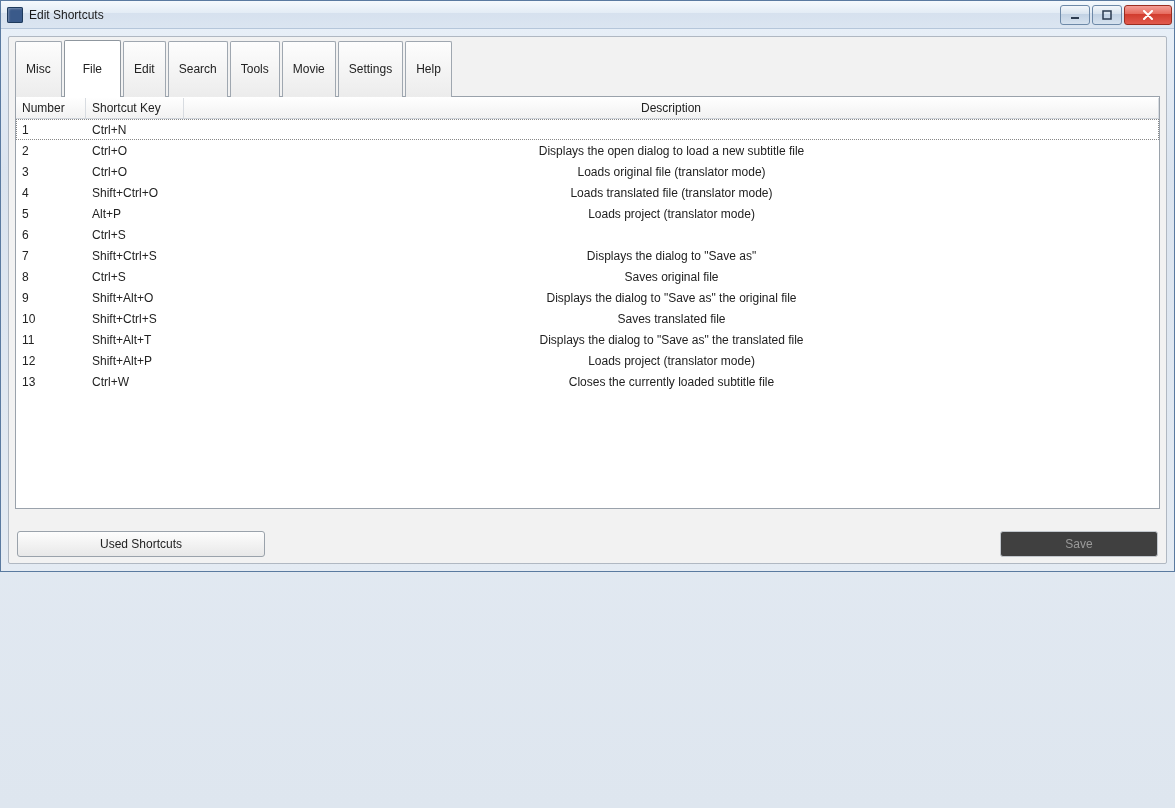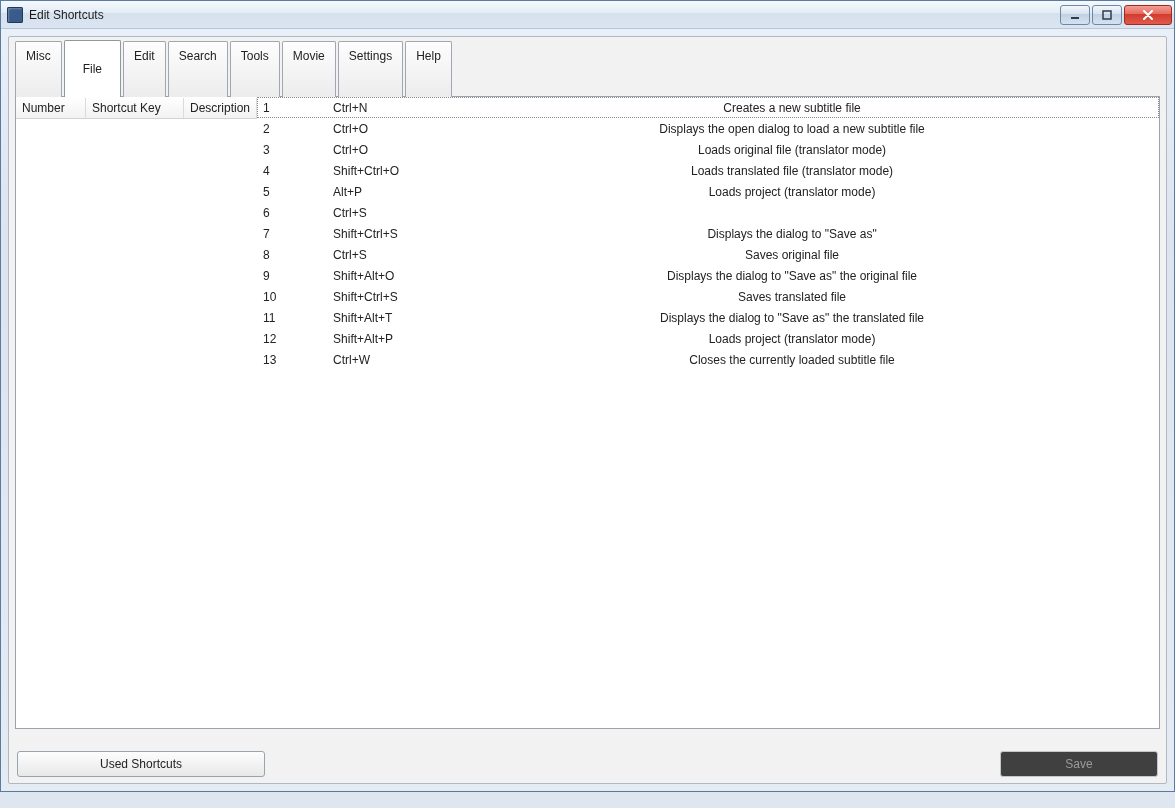--- a/index.html
+++ b/index.html
@@ -5,21 +5,21 @@
   * { box-sizing: border-box; }
   html, body {
     margin: 0; padding: 0;
     width: 1175px; height: 808px;
     font-family: "Segoe UI", Tahoma, sans-serif;
     font-size: 12px;
     background: linear-gradient(180deg, #e8eef6 0%, #dee6ef 100%);
     overflow: hidden;
   }
   .window {
-    width: 1175px; height: 792px;
+    width: 1175px; height: 572px;
     border: 1px solid #5a7aa0;
     display: flex;
     flex-direction: column;
     background: linear-gradient(180deg, #eaf1f9 0%, #dbe4ef 30%, #e4ebf3 100%);
   }
   .titlebar {
     height: 28px;
     display: flex;
     align-items: center;
     padding: 0 2px 0 6px;
@@ -66,21 +66,21 @@
     border-radius: 2px;
     padding: 4px 6px 6px 6px;
   }
   .tabs {
     display: flex;
     gap: 2px;
     position: relative;
     z-index: 2;
   }
   .tab {
-    padding: 7px 10px;
+    padding: 20px 10px;
     border: 1px solid #9fa7b0;
     border-bottom: none;
     background: linear-gradient(180deg, #fdfdfd 0%, #ececec 100%);
     border-radius: 2px 2px 0 0;
     cursor: pointer;
     color: #222;
     font-size: 12px;
     position: relative;
   }
   .tab.active {
@@ -97,21 +97,21 @@
     height: 2px;
     background: #ffffff;
   }
   .grid-wrap {
     flex: 1;
     border: 1px solid #9aa2ab;
     background: #ffffff;
     margin-top: -1px;
     overflow: hidden;
     display: flex;
-    flex-direction: row;
+    flex-direction: column;
   }
   .grid-header {
     display: flex;
     background: linear-gradient(180deg, #ffffff 0%, #f2f2f2 100%);
     border-bottom: 1px solid #cfd4da;
     height: 22px;
     align-items: center;
     font-size: 12px;
     color: #222;
   }
@@ -213,21 +213,20 @@
     <div class="grid-wrap">
       <div class="grid-header">
         <div class="hcell col-num">Number</div>
         <div class="hcell col-key">Shortcut Key</div>
         <div class="hcell col-desc">Description</div>
       </div>
       <div class="grid-body" id="grid-body">
           <div class="row selected">
             <div class="cell col-num">1</div>
             <div class="cell col-key">Ctrl+N</div>
-            <div class="cell col-desc">Creates a new subtitle file</div>
           </div>
           <div class="row">
             <div class="cell col-num">2</div>
             <div class="cell col-key">Ctrl+O</div>
             <div class="cell col-desc">Displays the open dialog to load a new subtitle file</div>
           </div>
           <div class="row">
             <div class="cell col-num">3</div>
             <div class="cell col-key">Ctrl+O</div>
             <div class="cell col-desc">Loads original file (translator mode)</div>

